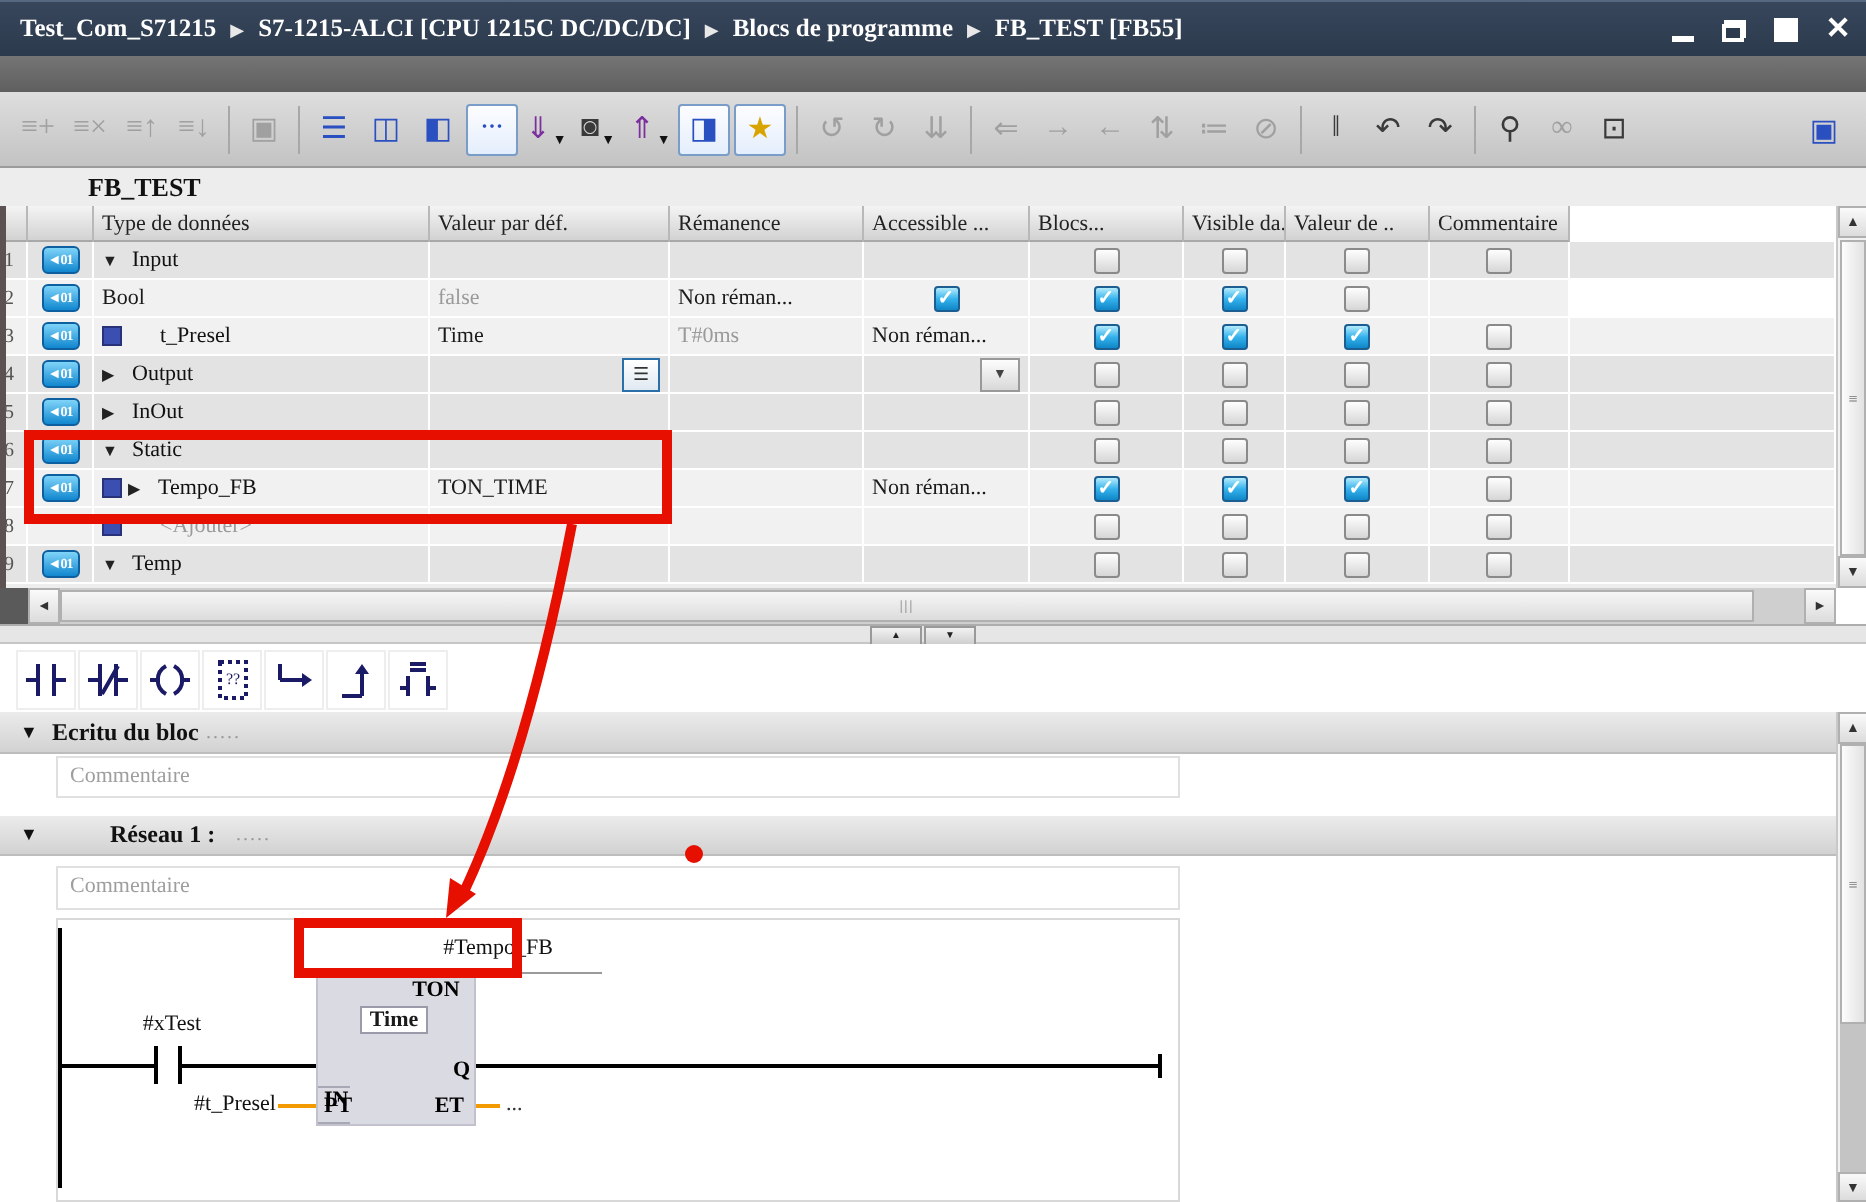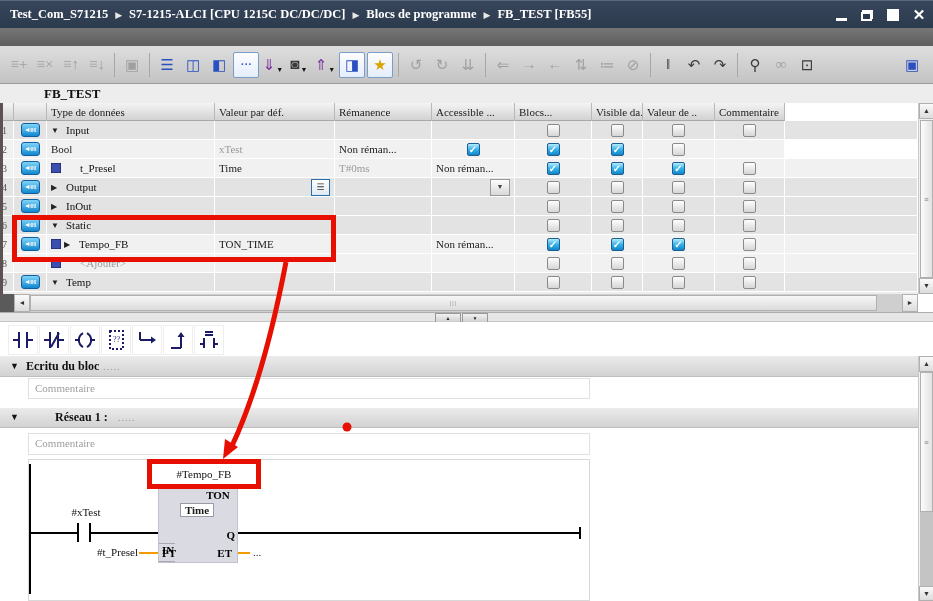--- a/index.html
+++ b/index.html
@@ -112,21 +112,21 @@
   .wire{position:absolute;background:#000;}
   .wire-o{position:absolute;background:#f29a00;}
   .lad-label{position:absolute;font-size:11px;color:#111;}
   .tonblock{left:158px;top:488px;width:80px;height:75px;background:#dadae2;border:1px solid #c2c2ce;box-sizing:border-box;}
   .tontitle{position:absolute;left:158px;top:489px;width:80px;text-align:center;font-size:11px;font-weight:bold;color:#000;padding-left:20px;}
   .tontype{position:absolute;left:180px;top:503px;width:34px;height:14px;background:#fff;border:1px solid #9a9aa8;
            font-size:11px;font-weight:bold;text-align:center;line-height:13px;box-sizing:border-box;}
   .pin{position:absolute;font-size:11px;font-weight:bold;color:#000;}
   .pinline{position:absolute;height:1px;background:#a8a8b4;}
   .instlabel{left:152px;top:464px;width:104px;height:22px;background:#fff;border-bottom:1px solid #9a9a9a;
-             text-align:center;font-size:11px;color:#111;line-height:21px;}
+             text-align:center;font-size:11px;color:#111;line-height:21px;padding-left:45px;}
 
   
   .redbox{position:absolute;border:5px solid #e60f00;box-sizing:border-box;z-index:40;pointer-events:none;}
   .overlay{position:absolute;left:0;top:0;width:933px;height:601px;z-index:45;pointer-events:none;}
 </style>
 </head>
 <body>
 
 <div class="screen">
 
@@ -305,21 +305,21 @@
             <div class="cb"></div>
           </div>
           <div class="tc tcell"></div>
         </div>
         <div class="trow row-member">
           <div class="tc tcell rnum">2</div>
           <div class="tc tcell cbwrap">
             <div class="tagicon">◄01</div>
           </div>
           <div class="tc tcell">Bool</div>
-          <div class="tc tcell defval">xTest</div>
+          <div class="tc tcell defval">false</div>
           <div class="tc tcell">Non réman...</div>
           <div class="tc tcell cbwrap">
             <div class="cb on">✓</div>
           </div>
           <div class="tc tcell cbwrap">
             <div class="cb on">✓</div>
           </div>
           <div class="tc tcell cbwrap">
             <div class="cb on">✓</div>
           </div>

